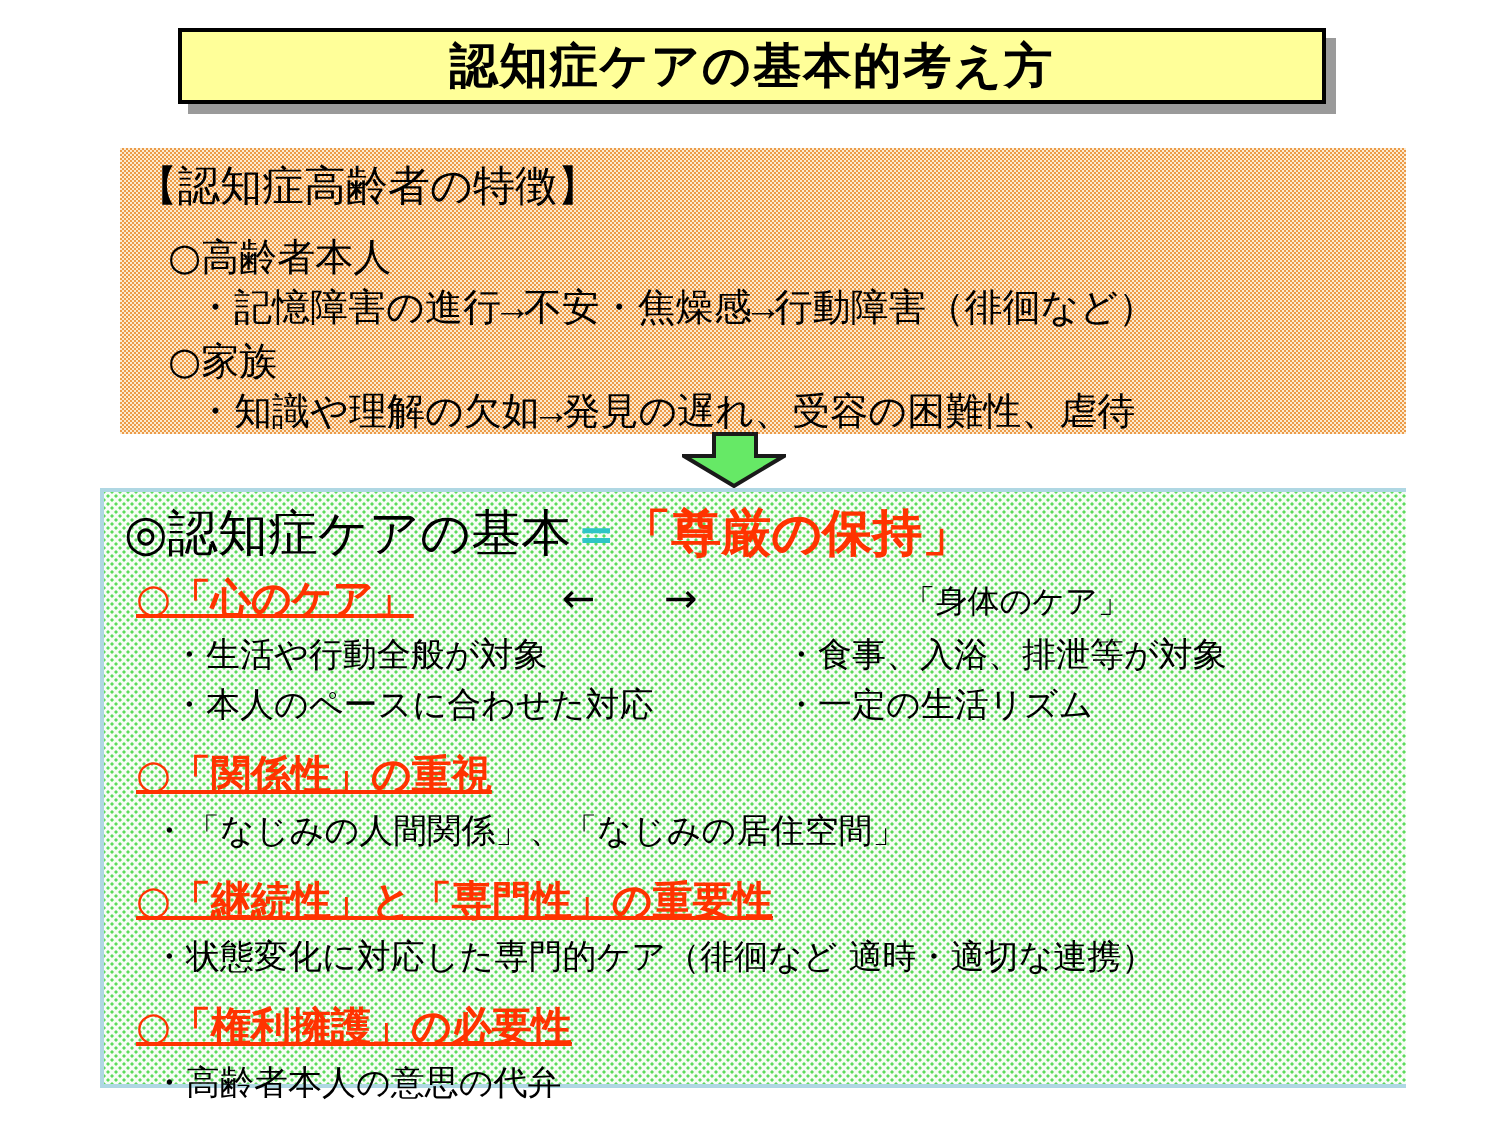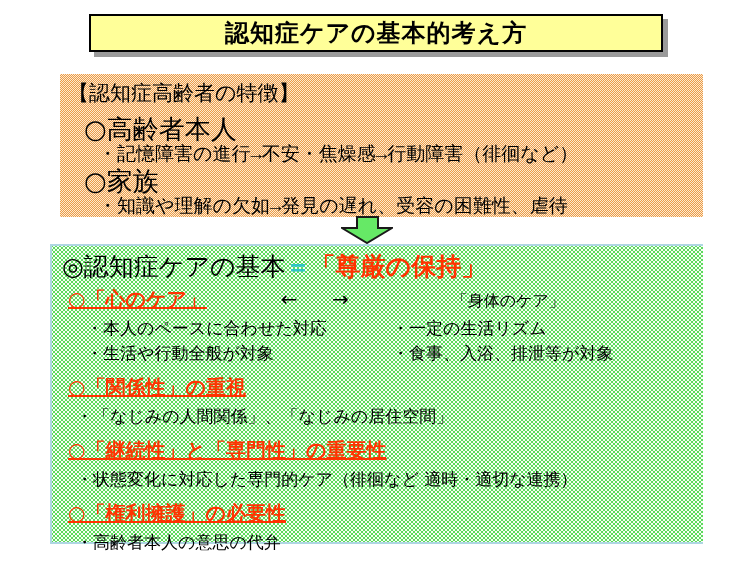--- a/index.html
+++ b/index.html
@@ -34,21 +34,21 @@
     position: absolute;
     left: 60px; top: 74px;
     width: 667px; height: 143px;
     background: repeating-conic-gradient(#EC9B49 0% 25%, #FCEBD1 0% 50%);
     background-size: 2px 2px;
     color: #000000;
     box-sizing: border-box;
     padding-top: 4px;
   }
   .features-heading { font-size: 21px; margin: 2px 0 10px 8px; line-height: 26px; }
-  .feature-label  { font-size: 26px; margin-left: 24px; line-height: 27px; }
+  .feature-label  { font-size: 19px; margin-left: 24px; line-height: 27px; }
   .feature-detail { font-size: 19px; margin-left: 38px; line-height: 25px; font-family: Liberation Mono, monospace; }
 
   
   .down-arrow {
     position: absolute;
     left: 341px; top: 216px;
     width: 52px; height: 28px;
   }
 
   
@@ -112,26 +112,26 @@
   <div class="basics-box">
     <div class="h1-row">
       <span>◎認知症ケアの基本</span><span class="equals-sign">＝</span><span class="emphasis-red">「尊厳の保持」</span>
     </div>
 
     <div class="care-row">
       <span class="red-heading">○「心のケア」</span><span class="care-arrows">← →</span><span class="care-right">「身体のケア」</span>
     </div>
 
     <div class="cols-row">
+      <div class="col-left">・生活や行動全般が対象</div>
+      <div class="col-right">・食事、入浴、排泄等が対象</div>
+    </div>
+    <div class="cols-row">
       <div class="col-left">・本人のペースに合わせた対応</div>
       <div class="col-right">・一定の生活リズム</div>
-    </div>
-    <div class="cols-row">
-      <div class="col-left">・生活や行動全般が対象</div>
-      <div class="col-right">・食事、入浴、排泄等が対象</div>
     </div>
 
     <div class="section-heading">
       <span class="red-heading">○「関係性」の重視</span>
     </div>
     <div class="section-detail">・「なじみの人間関係」、「なじみの居住空間」</div>
 
     <div class="section-heading">
       <span class="red-heading">○「継続性」と「専門性」の重要性</span>
     </div>

